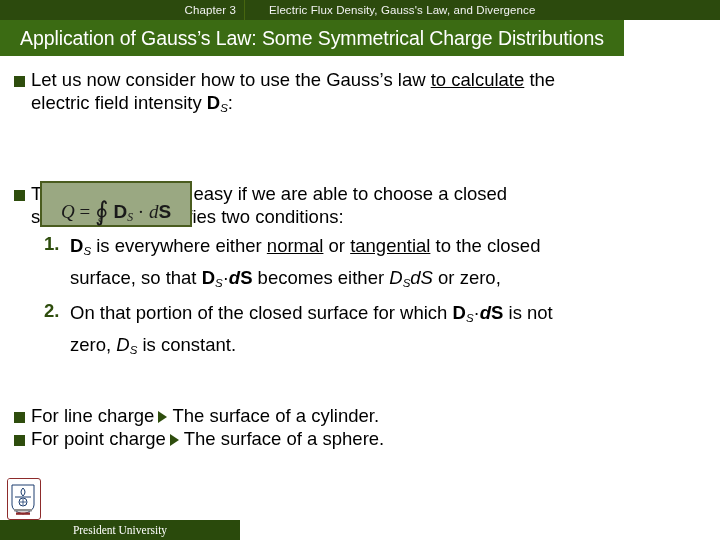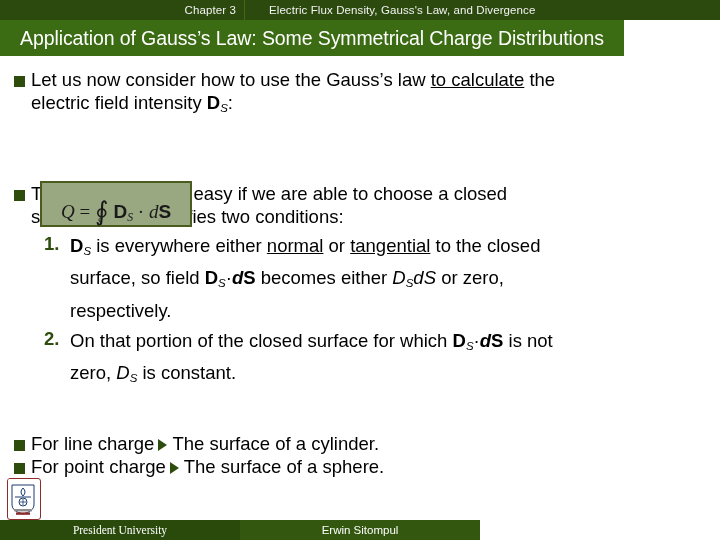--- a/index.html
+++ b/index.html
@@ -143,22 +143,21 @@
         <span>surface which satisfies two conditions:</span>
       </div>
     </div>
 
     <div class="numlist">
 
       <div class="nrow">
         <span class="nnum">1.</span>
         <div class="ntext">
           <span class="bold">D</span><sub class="s">S</sub><span> is everywhere either </span><span class="u">normal</span><span> or </span><span class="u">tangential</span><span> to the closed</span><br>
-          <span>surface, so field </span><span class="bold">D</span><sub class="s">S</sub><span>·</span><span class="bold ital">d</span><span class="bold">S</span><span> becomes either </span><span class="ital">D</span><sub class="s">S</sub><span class="ital">dS</span><span> or zero,</span><br>
-          <span>respectively.</span>
+          <span>surface, so that </span><span class="bold">D</span><sub class="s">S</sub><span>·</span><span class="bold ital">d</span><span class="bold">S</span><span> becomes either </span><span class="ital">D</span><sub class="s">S</sub><span class="ital">dS</span><span> or zero,</span><br>
         </div>
       </div>
 
       <div class="nrow">
         <span class="nnum">2.</span>
         <div class="ntext">
           <span>On that portion of the closed surface for which </span><span class="bold">D</span><sub class="s">S</sub><span>·</span><span class="bold ital">d</span><span class="bold">S</span><span> is not</span><br>
           <span>zero, </span><span class="ital">D</span><sub class="s">S</sub><span> is constant.</span>
         </div>
       </div>
@@ -185,16 +184,15 @@
       <path d="M7 18 h16" stroke="#1c3d6e" stroke-width="1"></path>
       <circle cx="15" cy="23" r="4" fill="none" stroke="#1c3d6e" stroke-width="1"></circle>
       <path d="M15 20 v6 M12 23 h6" stroke="#1c3d6e" stroke-width="0.8"></path>
       <rect x="6" y="30" width="18" height="2.4" fill="#8d8d8d"></rect>
       <rect x="8" y="33.4" width="14" height="2.4" fill="#8d2b2b"></rect>
     </svg>
   </div>
 
   <div class="footerbar">
     <div class="fseg fseg1">President University</div>
-    <div class="fseg fseg2">Erwin Sitompul</div>
   </div>
 
 </div>
 
 </body></html>

